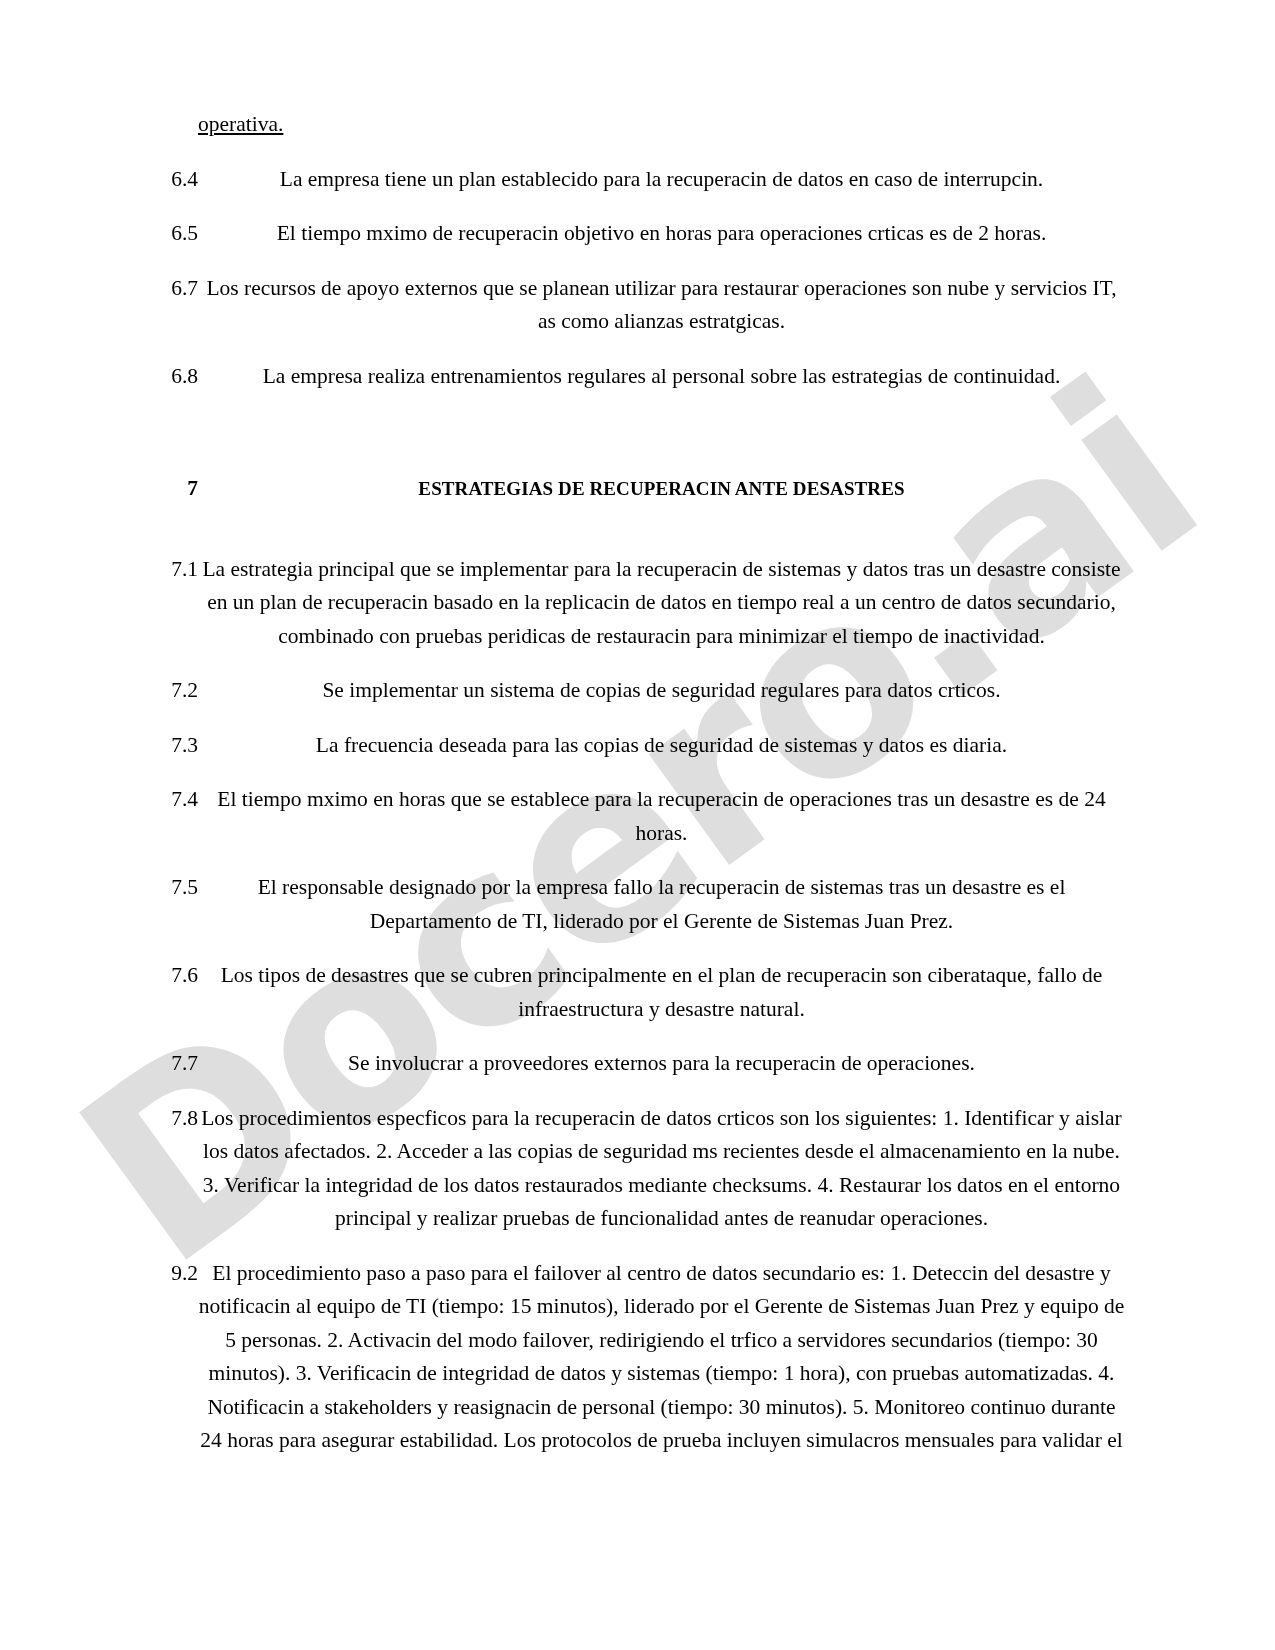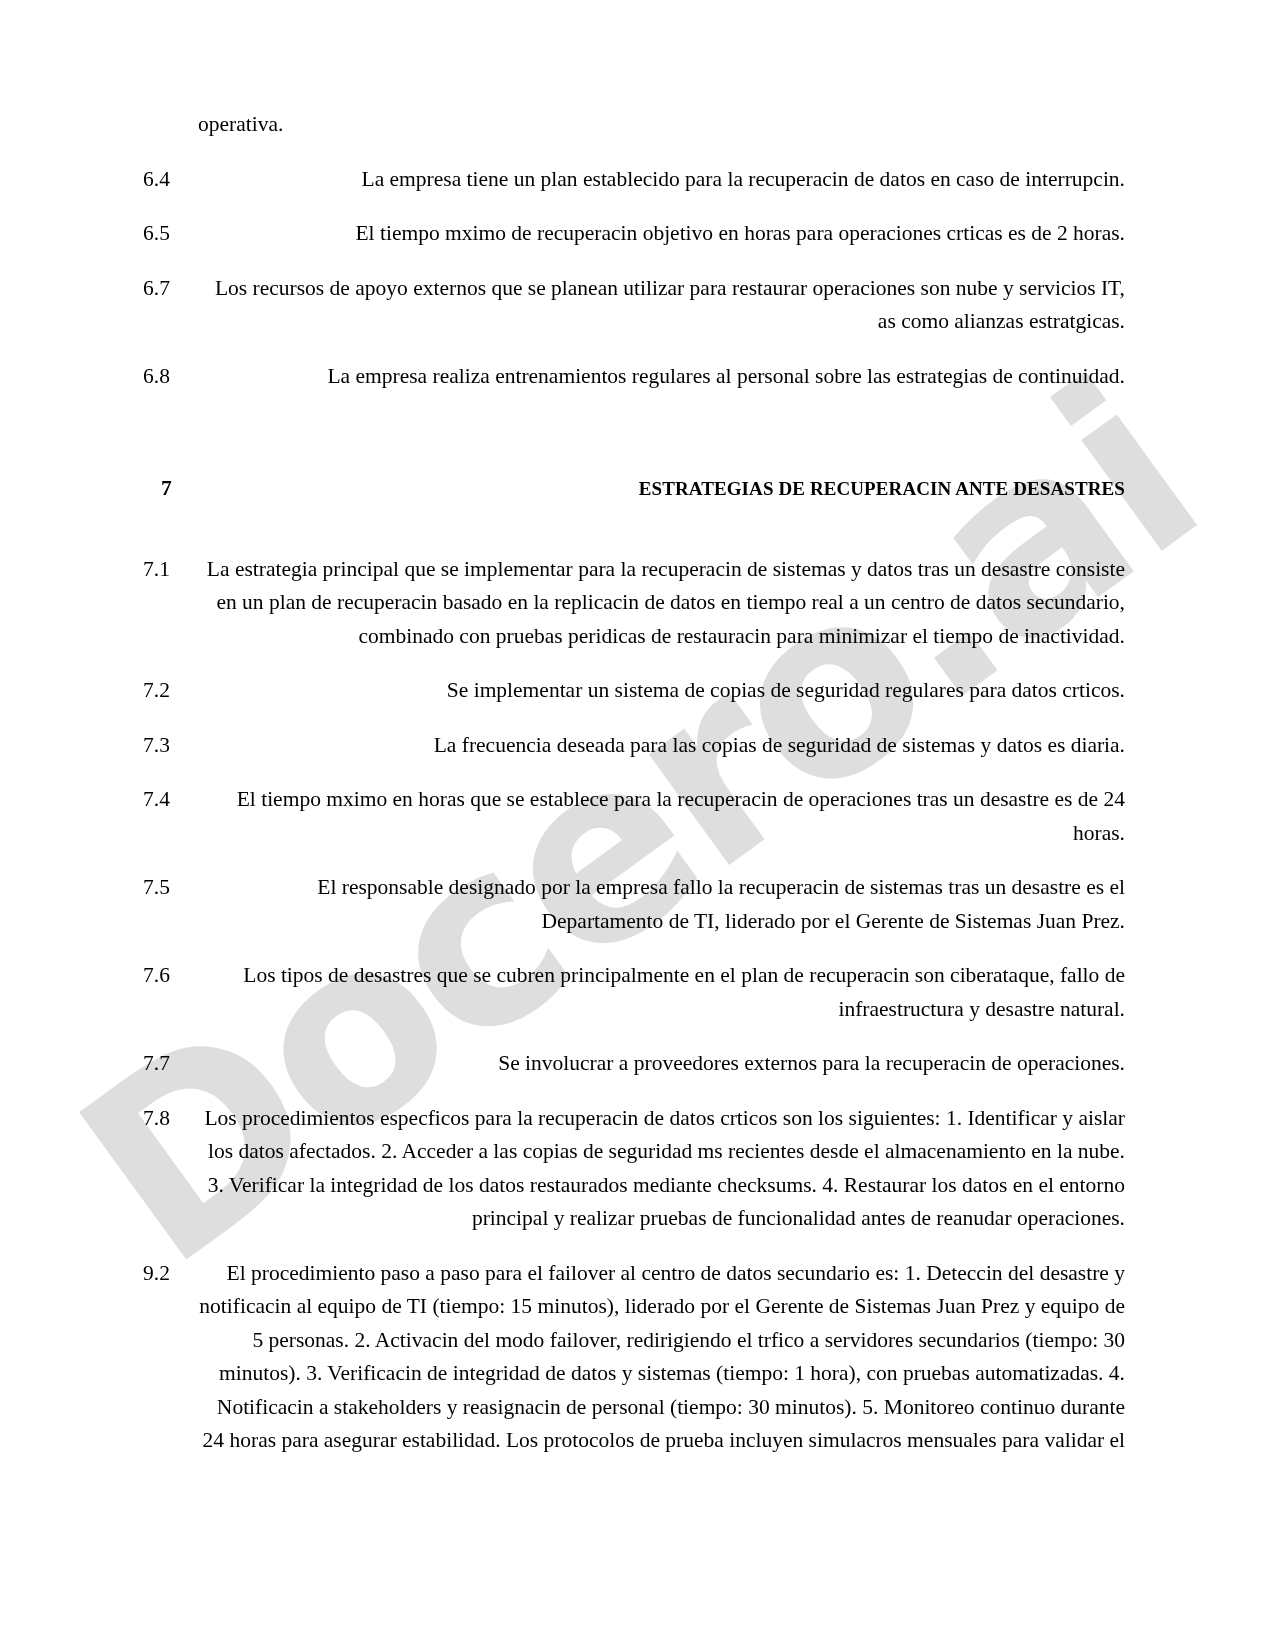--- a/index.html
+++ b/index.html
@@ -56,39 +56,40 @@
   .clause {
     position: relative;
     display: flex;
     align-items: flex-start;
     margin: 0 0 21px 0;
     padding: 0;
   }
   .clause-num {
     flex: 0 0 auto;
     width: 55px;
-    text-align: left;
+    text-align: right;
     font-size: 21.5px;
     line-height: 33.5px;
     white-space: nowrap;
   }
   .clause-body {
     flex: 1 1 auto;
     font-size: 21.5px;
     line-height: 33.5px;
-    text-align: right;
+    text-align: center;
     padding-right: 0;
   }
 
   
   .cont {
     margin: 0 0 21px 0;
     padding-left: 198px;
     font-size: 21.5px;
     line-height: 33.5px;
+    text-decoration: underline;
   }
 
   
   .section-head {
     display: flex;
     align-items: flex-start;
     font-weight: 700;
     margin: 0 0 21px 0;
   }
   .section-head .clause-num {

